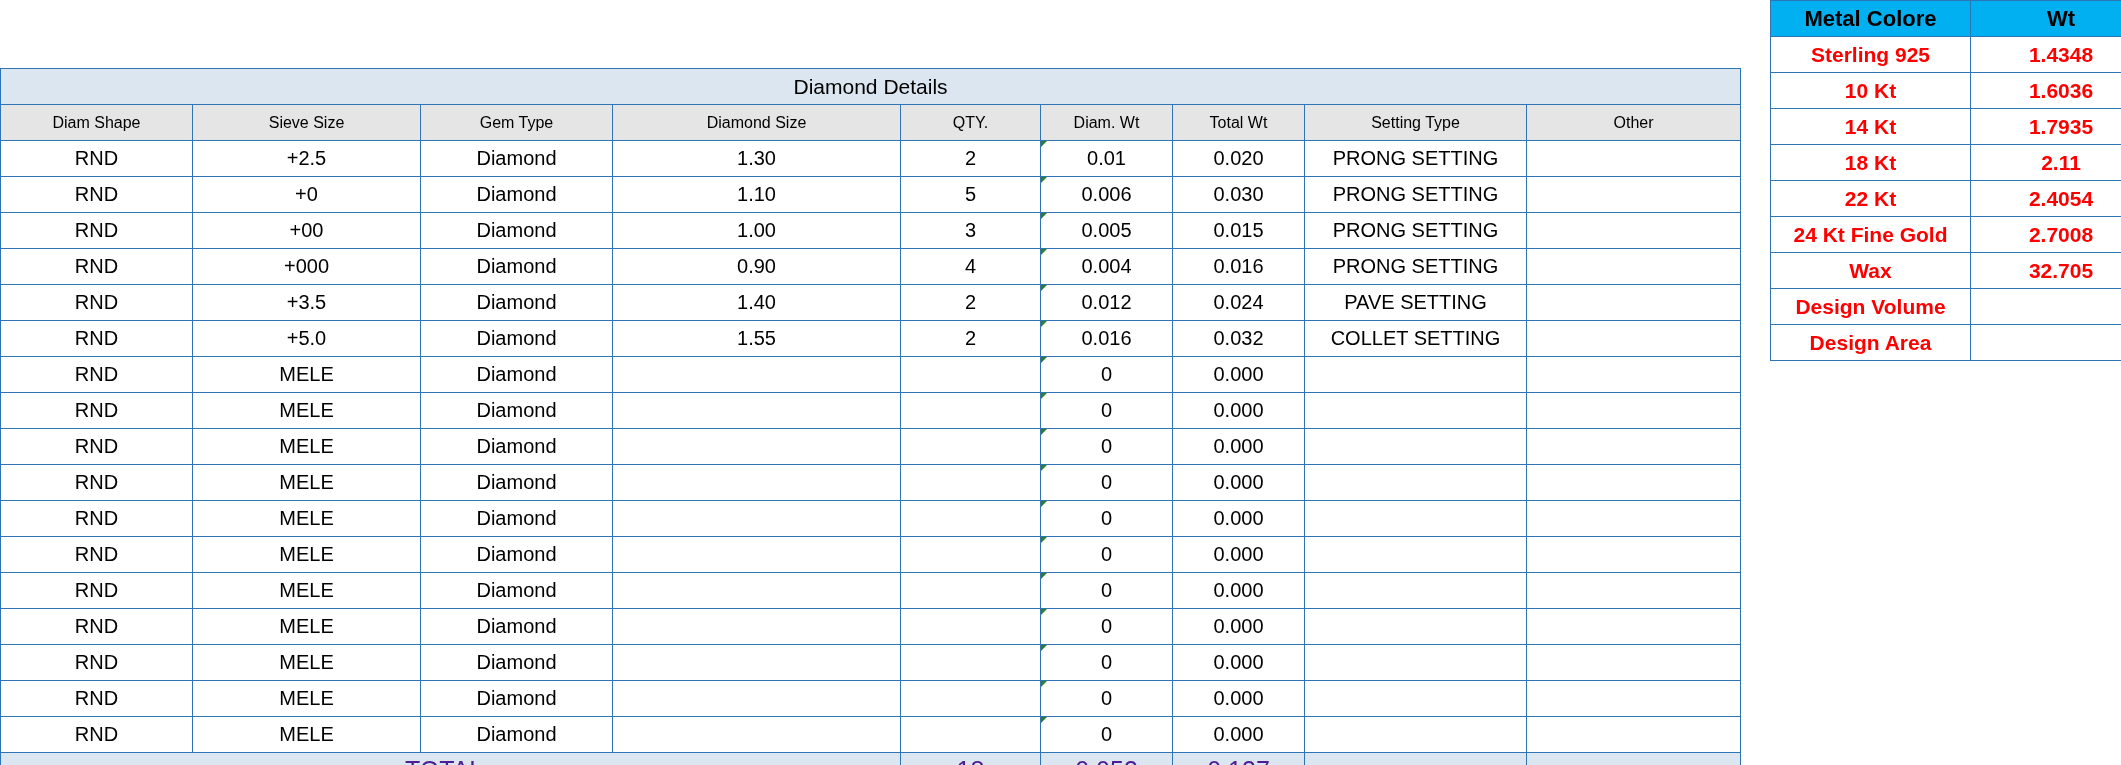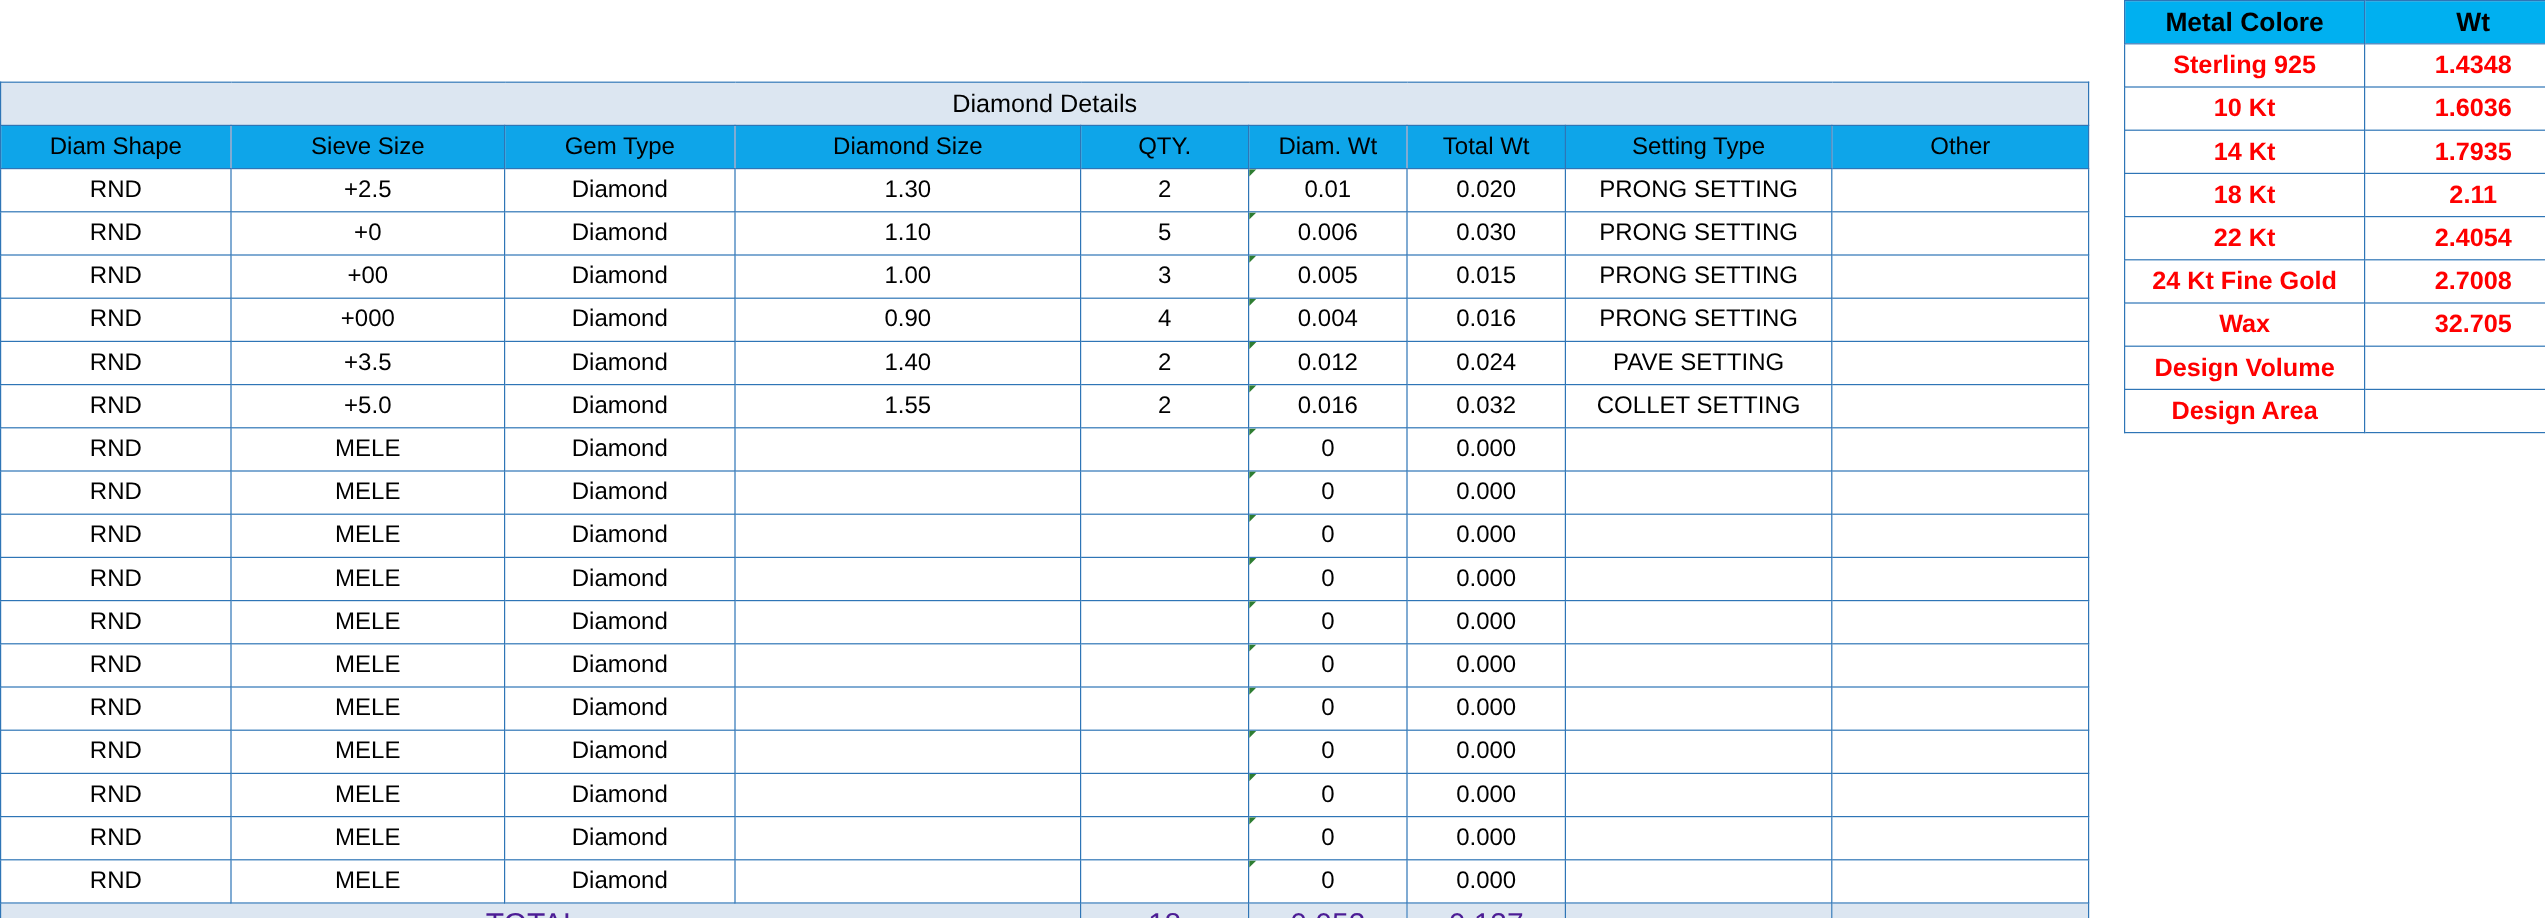--- a/index.html
+++ b/index.html
@@ -44,22 +44,22 @@
     overflow: hidden;
     white-space: nowrap;
   }
   .title-row td {
     background: #dce6f1;
     font-weight: bold;
     font-size: 21px;
     height: 35px;
   }
   .head-row td {
-    background: #0ea5e9;
-    font-size: 20px;
+    background: #e5e5e5;
+    font-size: 16px;
     height: 36px;
   }
   .total-row td {
     background: #dce6f1;
     color: #4c1d95;
     font-weight: bold;
     font-size: 25px;
     height: 44px;
   }
   .total-label {

